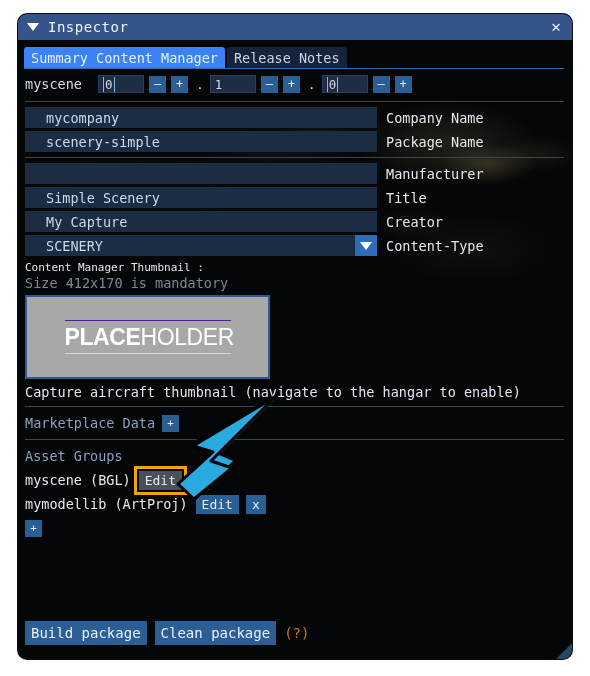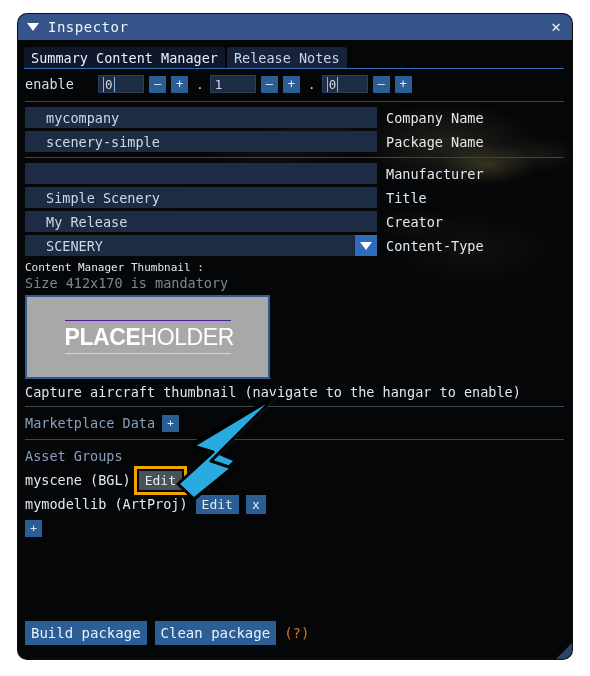--- a/index.html
+++ b/index.html
@@ -93,21 +93,21 @@
     height: 24px;
   }
   .tab {
     font-size: 13.5px;
     padding: 3px 7px 3px 7px;
     border-radius: 3px 3px 0 0;
     line-height: 16px;
     cursor: pointer;
     white-space: nowrap;
   }
-  .tab.active { background: #0f172a; color: #e8f1fb; }
+  .tab.active { background: #3b82f6; color: #e8f1fb; }
   .tab.inactive { background: #16233a; color: #c9d6e6; margin-left: 2px; }
   .tab-underline {
     position: absolute;
     left: 6px; right: 8px; bottom: 0;
     height: 1px;
     background: #2e6bb8;
   }
 
   
   .row {
@@ -370,21 +370,21 @@
 
     <div class="body">
 
       <div class="tabbar">
         <div class="tab active">Summary Content Manager</div>
         <div class="tab inactive">Release Notes</div>
         <div class="tab-underline"></div>
       </div>
 
       <div class="row version-row">
-        <span class="version-label">enable</span>
+        <span class="version-label">myscene</span>
         <span class="num-field">
             <span class="caret-num">0</span>
           </span>
         <span class="stepper">–</span>
         <span class="stepper">+</span>
         <span class="dot">.</span>
         <span class="num-field">
             <span>1</span>
           </span>
         <span class="stepper">–</span>
@@ -415,21 +415,21 @@
         <div class="field-input"></div>
         <div class="field-label">Manufacturer</div>
       </div>
 
       <div class="field-row">
         <div class="field-input">Simple Scenery</div>
         <div class="field-label">Title</div>
       </div>
 
       <div class="field-row">
-        <div class="field-input">My Release</div>
+        <div class="field-input">My Capture</div>
         <div class="field-label">Creator</div>
       </div>
 
       <div class="field-row">
         <div class="field-input">
           <span>SCENERY</span>
           <span class="dropdown-arrow">
               <i></i>
             </span>
         </div>

